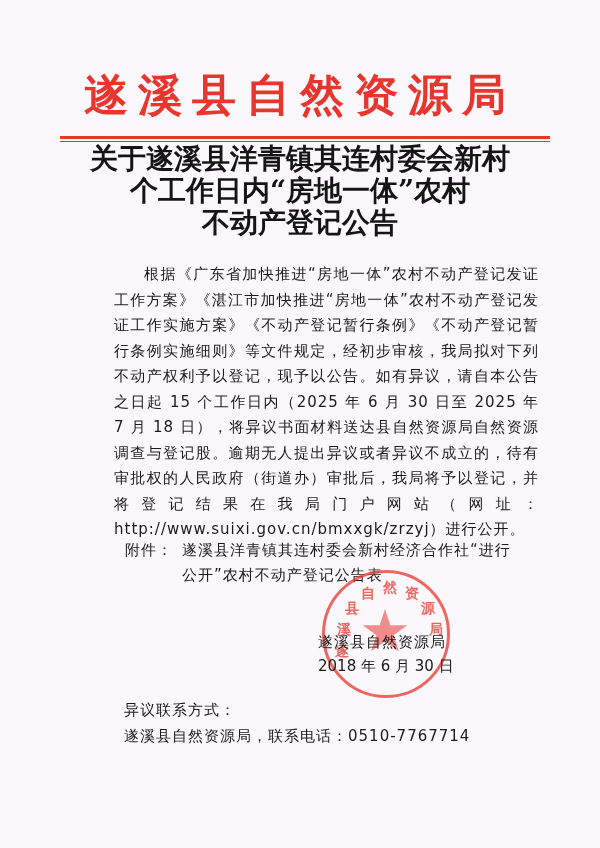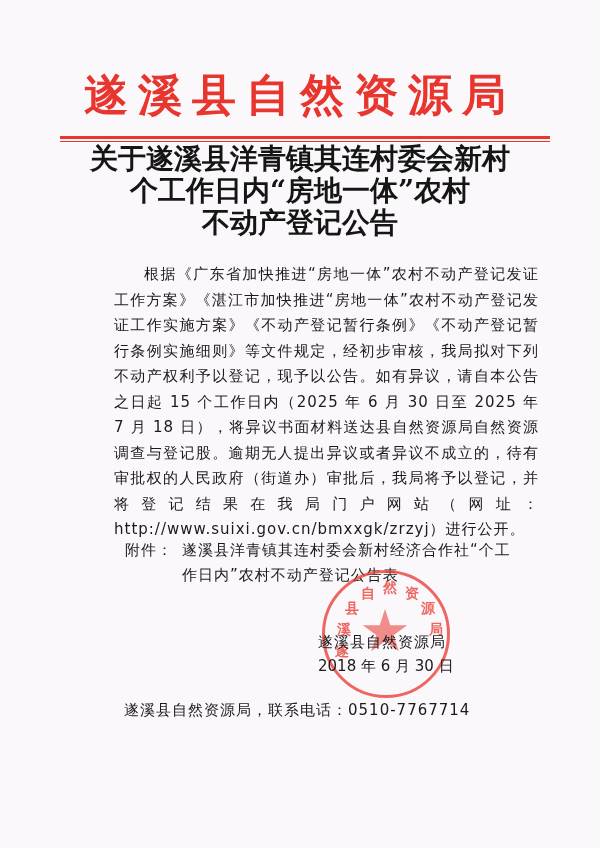--- a/index.html
+++ b/index.html
@@ -66,36 +66,37 @@
   <div class="doc-title">
     <div>关于遂溪县洋青镇其连村委会新村</div>
     <div>个工作日内“房地一体”农村</div>
     <div>不动产登记公告</div>
   </div>
 
   <div class="body-text">根据《广东省加快推进“房地一体”农村不动产登记发证工作方案》《湛江市加快推进“房地一体”农村不动产登记发证工作实施方案》《不动产登记暂行条例》《不动产登记暂行条例实施细则》等文件规定，经初步审核，我局拟对下列不动产权利予以登记，现予以公告。如有异议，请自本公告之日起 15 个工作日内（2025 年 6 月 30 日至 2025 年 7 月 18 日），将异议书面材料送达县自然资源局自然资源调查与登记股。逾期无人提出异议或者异议不成立的，待有审批权的人民政府（街道办）审批后，我局将予以登记，并将登记结果在我局门户网站（网址：http://www.suixi.gov.cn/bmxxgk/zrzyj）进行公开。</div>
 
   <div class="attach">
     <span class="label">附件：</span>
-    <span class="text">遂溪县洋青镇其连村委会新村经济合作社“个工作日内”农村不动产登记公告表</span>
+    <span class="text">遂溪县洋青镇其连村委会新村经济合作社“进行公开”农村不动产登记公告表</span>
   </div>
 
   <div class="seal">
     <span class="seal-star">★</span>
     <span class="seal-text" style="left:10px;top:70px">遂</span>
     <span class="seal-text" style="left:12px;top:48px">溪</span>
     <span class="seal-text" style="left:20px;top:27px">县</span>
     <span class="seal-text" style="left:36px;top:12px">自</span>
     <span class="seal-text" style="left:58px;top:6px">然</span>
     <span class="seal-text" style="left:80px;top:12px">资</span>
     <span class="seal-text" style="left:96px;top:27px">源</span>
     <span class="seal-text" style="left:104px;top:48px">局</span>
   </div>
 
   <div class="sign">
     <div style="letter-spacing:1px">遂溪县自然资源局</div>
     <div>2018 年 6 月 30 日</div>
   </div>
 
   <div class="contact">
+    <div>异议联系方式：</div>
     <div>遂溪县自然资源局，联系电话：0510-7767714</div>
   </div>
 </div>
 
 </body></html>

